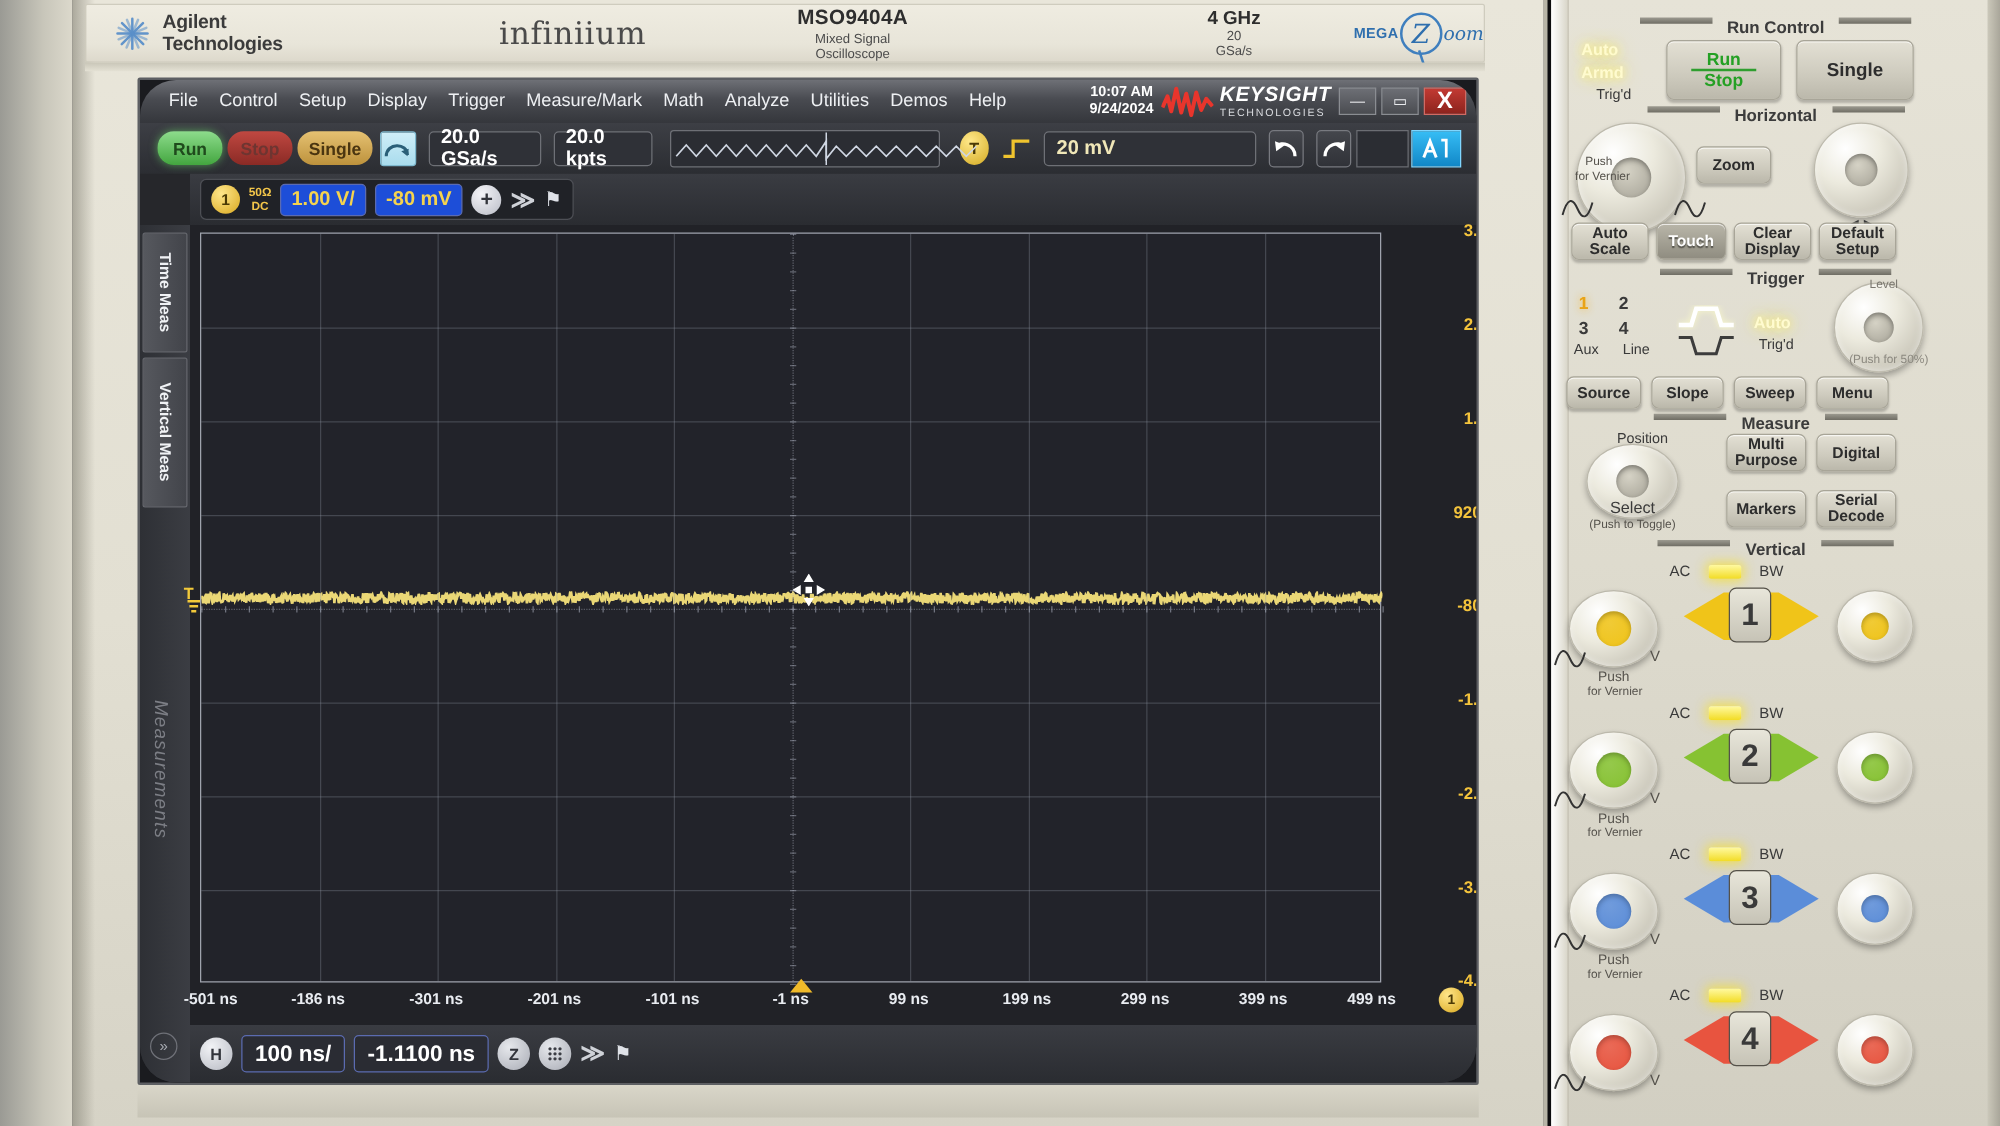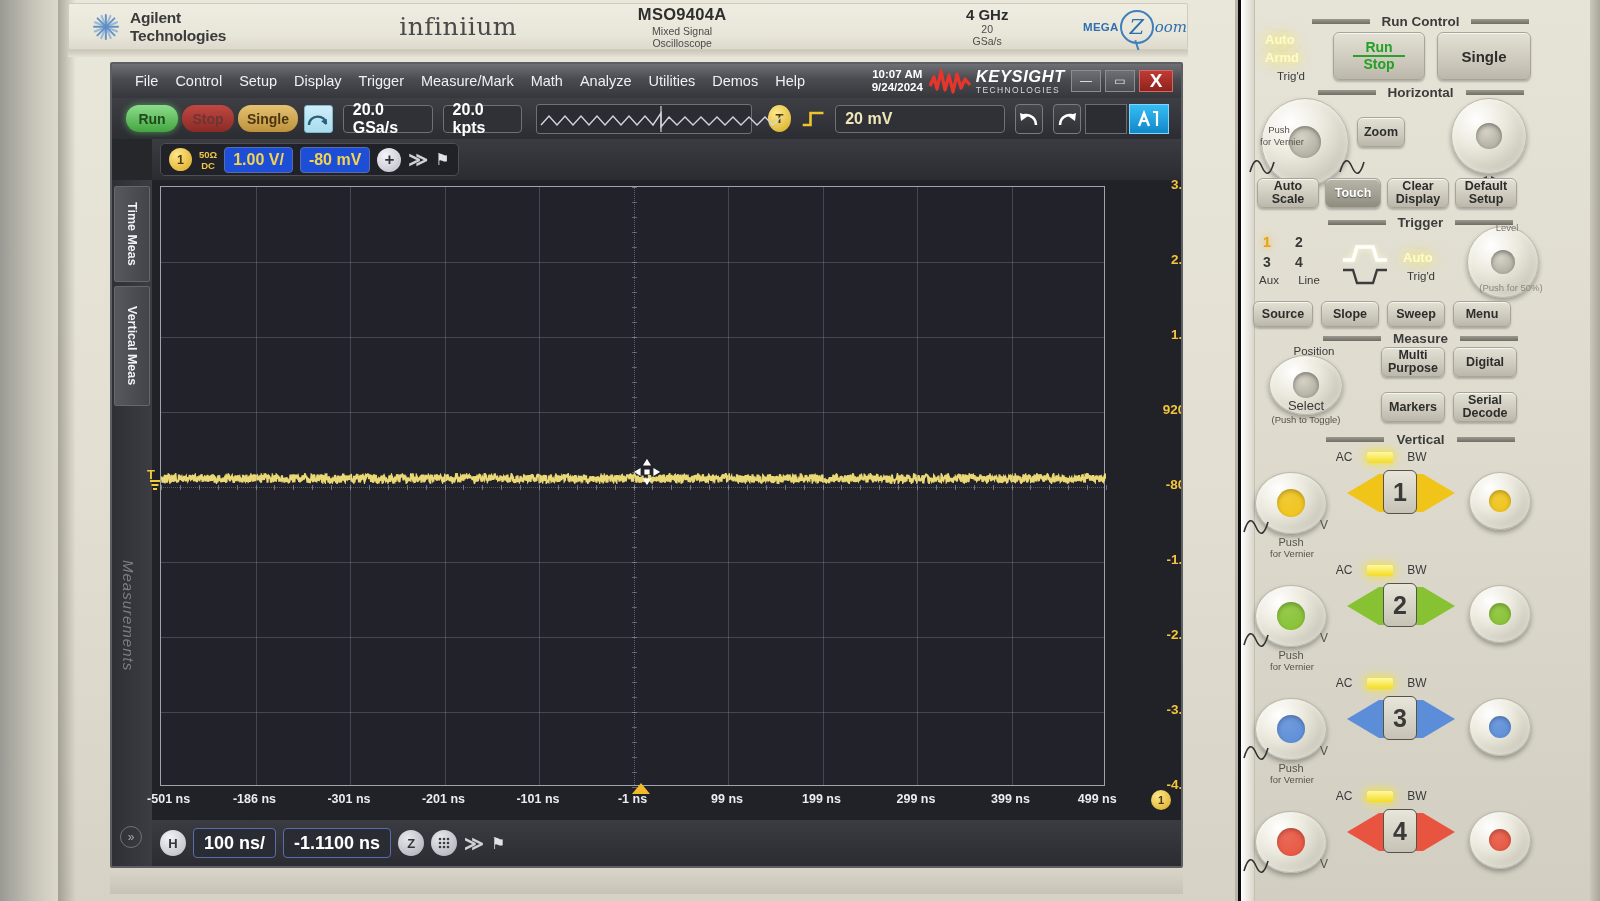--- a/index.html
+++ b/index.html
@@ -63,21 +63,21 @@
   }
   .mz-z::after{ content:""; position:absolute; width:2px; height:11px; background:#3f7fbe;
     bottom:-9px; left:50%; transform:translateX(-50%) rotate(-18deg);}
   .mz-oom { font-size:15px; color:#2f6fae; font-style:italic; font-family:"DejaVu Serif", serif;}
 
   
   .screen-frame {
     position:absolute; left:110px; top:62px; width:1073px; height:806px;
     background:#1a1b1f; border:2px solid #5d5f63; border-radius:2px;
   }
-  .screen { position:absolute; inset:0; background:#26272b; overflow:hidden; }
+  .screen { position:absolute; inset:0; background:#26272b; overflow:hidden;border-radius:29px; }
 
   
   .menubar {
     position:absolute; left:0; top:0; width:100%; height:34px;
     background: linear-gradient(180deg,#6e7076 0%, #494b51 45%, #35373c 100%);
     display:flex; align-items:center;
   }
   .menu-item {
     color:#eef0f3; font-size:14.5px; padding:0 7px; margin-left:3px; cursor:default;
   }
@@ -257,21 +257,21 @@
   .panel-left-rail {
     position:absolute; left:0; top:0; width:14px; height:901px;
     background:linear-gradient(90deg,#ffffff,#d9d6c9);
     border-right:1px solid #c3c0b2;
   }
   .panel-right-edge {
     position:absolute; right:0; top:0; width:10px; height:901px;
     background:linear-gradient(90deg,#cbc8ba,#a9a69a);
   }
   .sect-title {
-    position:absolute; display:flex; align-items:center; gap:12px; width:100%;
+    position:absolute; display:flex; gap:12px; width:100%;
     font-size:13.5px; font-weight:700; color:#3c3c3c; justify-content:center;
   }
   .sect-title .bar { height:5px; background:linear-gradient(180deg,#9c9a90,#6f6d64); flex:0 0 58px;}
   .pbtn {
     position:absolute; background:linear-gradient(180deg,#e3e0d4 0%,#cdcabd 60%,#bbb8ab 100%);
     border:1px solid #a8a598; border-radius:6px;
     box-shadow:0 2px 2px rgba(0,0,0,.22), inset 0 1px 0 rgba(255,255,255,.7);
     display:flex; align-items:center; justify-content:center; text-align:center;
     font-size:12.5px; color:#2d2d2d; line-height:13px; font-weight:600;
   }
@@ -664,21 +664,21 @@
       <div class="hub" style="width:32px;height:32px;"></div>
     </div>
     <div class="lbl sm" style="left:18px; top:124px; width:40px;">Push</div>
     <div class="lbl sm" style="left:8px; top:136px; width:66px;">for Vernier</div>
     <svg class="sine" style="left:8px;top:160px;" viewBox="0 0 26 14">
       <path d="M1 12 C5 -2, 9 -2, 13 7 C17 16, 21 16, 25 2" fill="none" stroke="#333" stroke-width="1.6"></path>
     </svg>
     <svg class="sine" style="left:98px;top:160px;" viewBox="0 0 26 14">
       <path d="M1 12 C5 -2, 9 -2, 13 7 C17 16, 21 16, 25 2" fill="none" stroke="#333" stroke-width="1.6"></path>
     </svg>
-    <div class="pbtn" style="left:116px; top:117px; width:48px; height:30px;">Zoom</div>
+    <div class="pbtn" style="left:116px; top:117px; width:60px; height:30px;">Zoom</div>
     <div class="knob" style="left:210px; top:98px; width:76px; height:76px;">
       <div class="hub" style="width:26px;height:26px;"></div>
     </div>
     <div class="lbl" style="left:200px; top:172px; width:96px; font-size:14px;">◀&nbsp;▶</div>
     <div class="pbtn" style="left:16px; top:178px; width:62px; height:30px; flex-direction:column;">
       <span>Auto</span>
       <span>Scale</span>
     </div>
     <div class="pbtn touch" style="left:84px; top:178px; width:56px; height:30px;">Touch</div>
     <div class="pbtn" style="left:146px; top:178px; width:62px; height:30px; flex-direction:column;">

